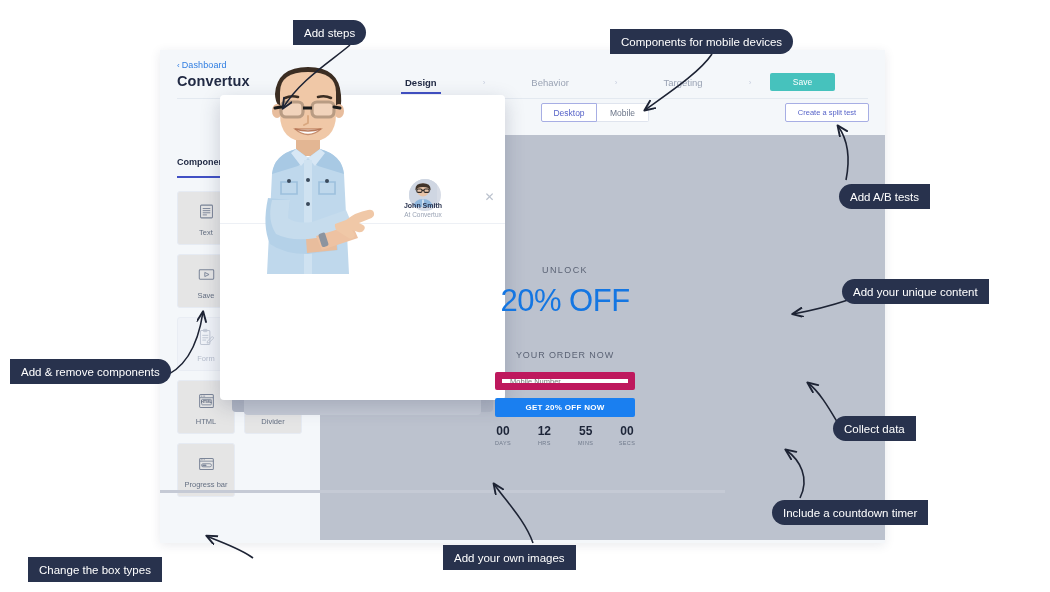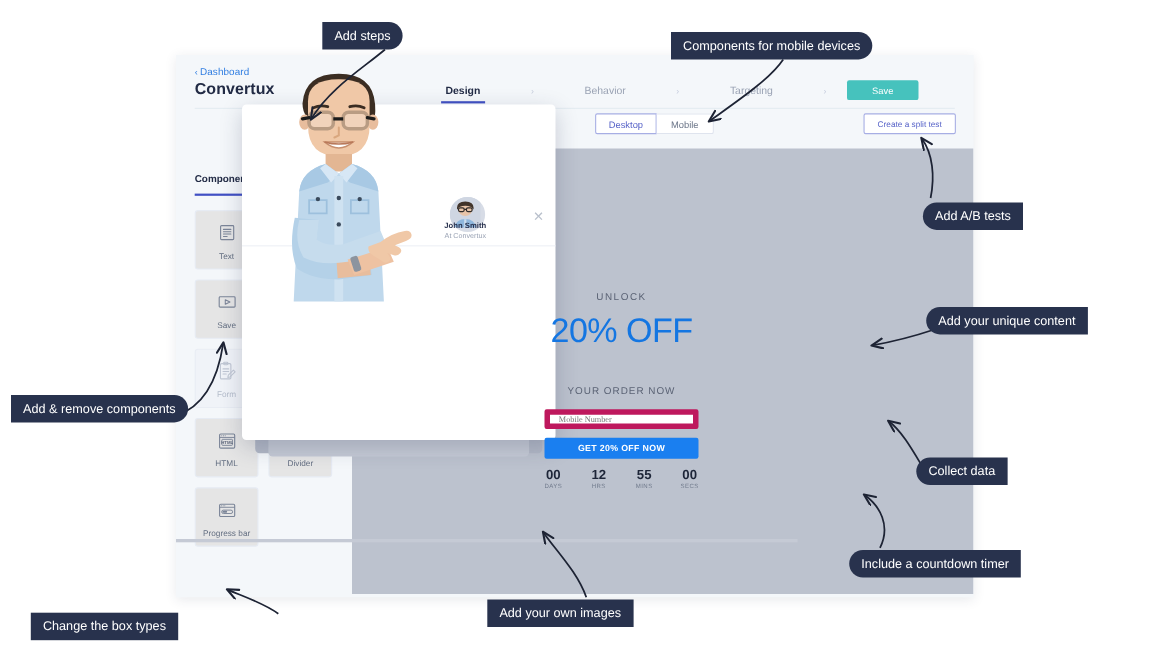--- a/index.html
+++ b/index.html
@@ -94,22 +94,22 @@
 
   
   #hero-image{position:absolute;left:228px;top:48px;width:160px;height:255px;overflow:hidden;}
 
   
   #offer-eyebrow{position:absolute;left:480px;top:265px;width:170px;text-align:center;font-size:9px;letter-spacing:1.4px;color:#5b6375;}
   #offer-headline{position:absolute;left:480px;top:283px;width:170px;text-align:center;font-size:31px;font-weight:normal;color:#1476e2;letter-spacing:-.5px;}
   #offer-sub{position:absolute;left:480px;top:350px;width:170px;text-align:center;font-size:9px;letter-spacing:.9px;color:#5b6375;}
 
   #mobile-number-input{position:absolute;left:495px;top:372px;width:140px;height:18px;box-sizing:border-box;
-    border:5px solid #be185d;border-radius:2px;background:#fff;font-size:7.5px;color:#b3b9c5;
-    padding:0 8px;font-family:Liberation Serif, serif;outline:none;}
+    border:7px solid #be185d;border-radius:2px;background:#fff;font-size:7.5px;color:#b3b9c5;
+    padding:0 8px;font-family:Liberation Sans, sans-serif;outline:none;}
   #cta-button{position:absolute;left:495px;top:398px;width:140px;height:19px;border-radius:2px;background:#1a7ff0;
     color:#fff;font-size:8px;font-weight:bold;letter-spacing:.3px;display:flex;align-items:center;justify-content:center;cursor:pointer;}
 
   #countdown{position:absolute;left:485px;top:425px;width:160px;display:flex;justify-content:space-between;}
   .cd-unit{width:36px;text-align:center;}
   .cd-value{font-size:12px;font-weight:bold;color:#1d2538;line-height:13px;}
   .cd-label{font-size:5.5px;color:#707a8c;letter-spacing:.4px;margin-top:2px;}
 
   
   .ann{position:absolute;background:#28324d;color:#ffffff;font-size:11.5px;

